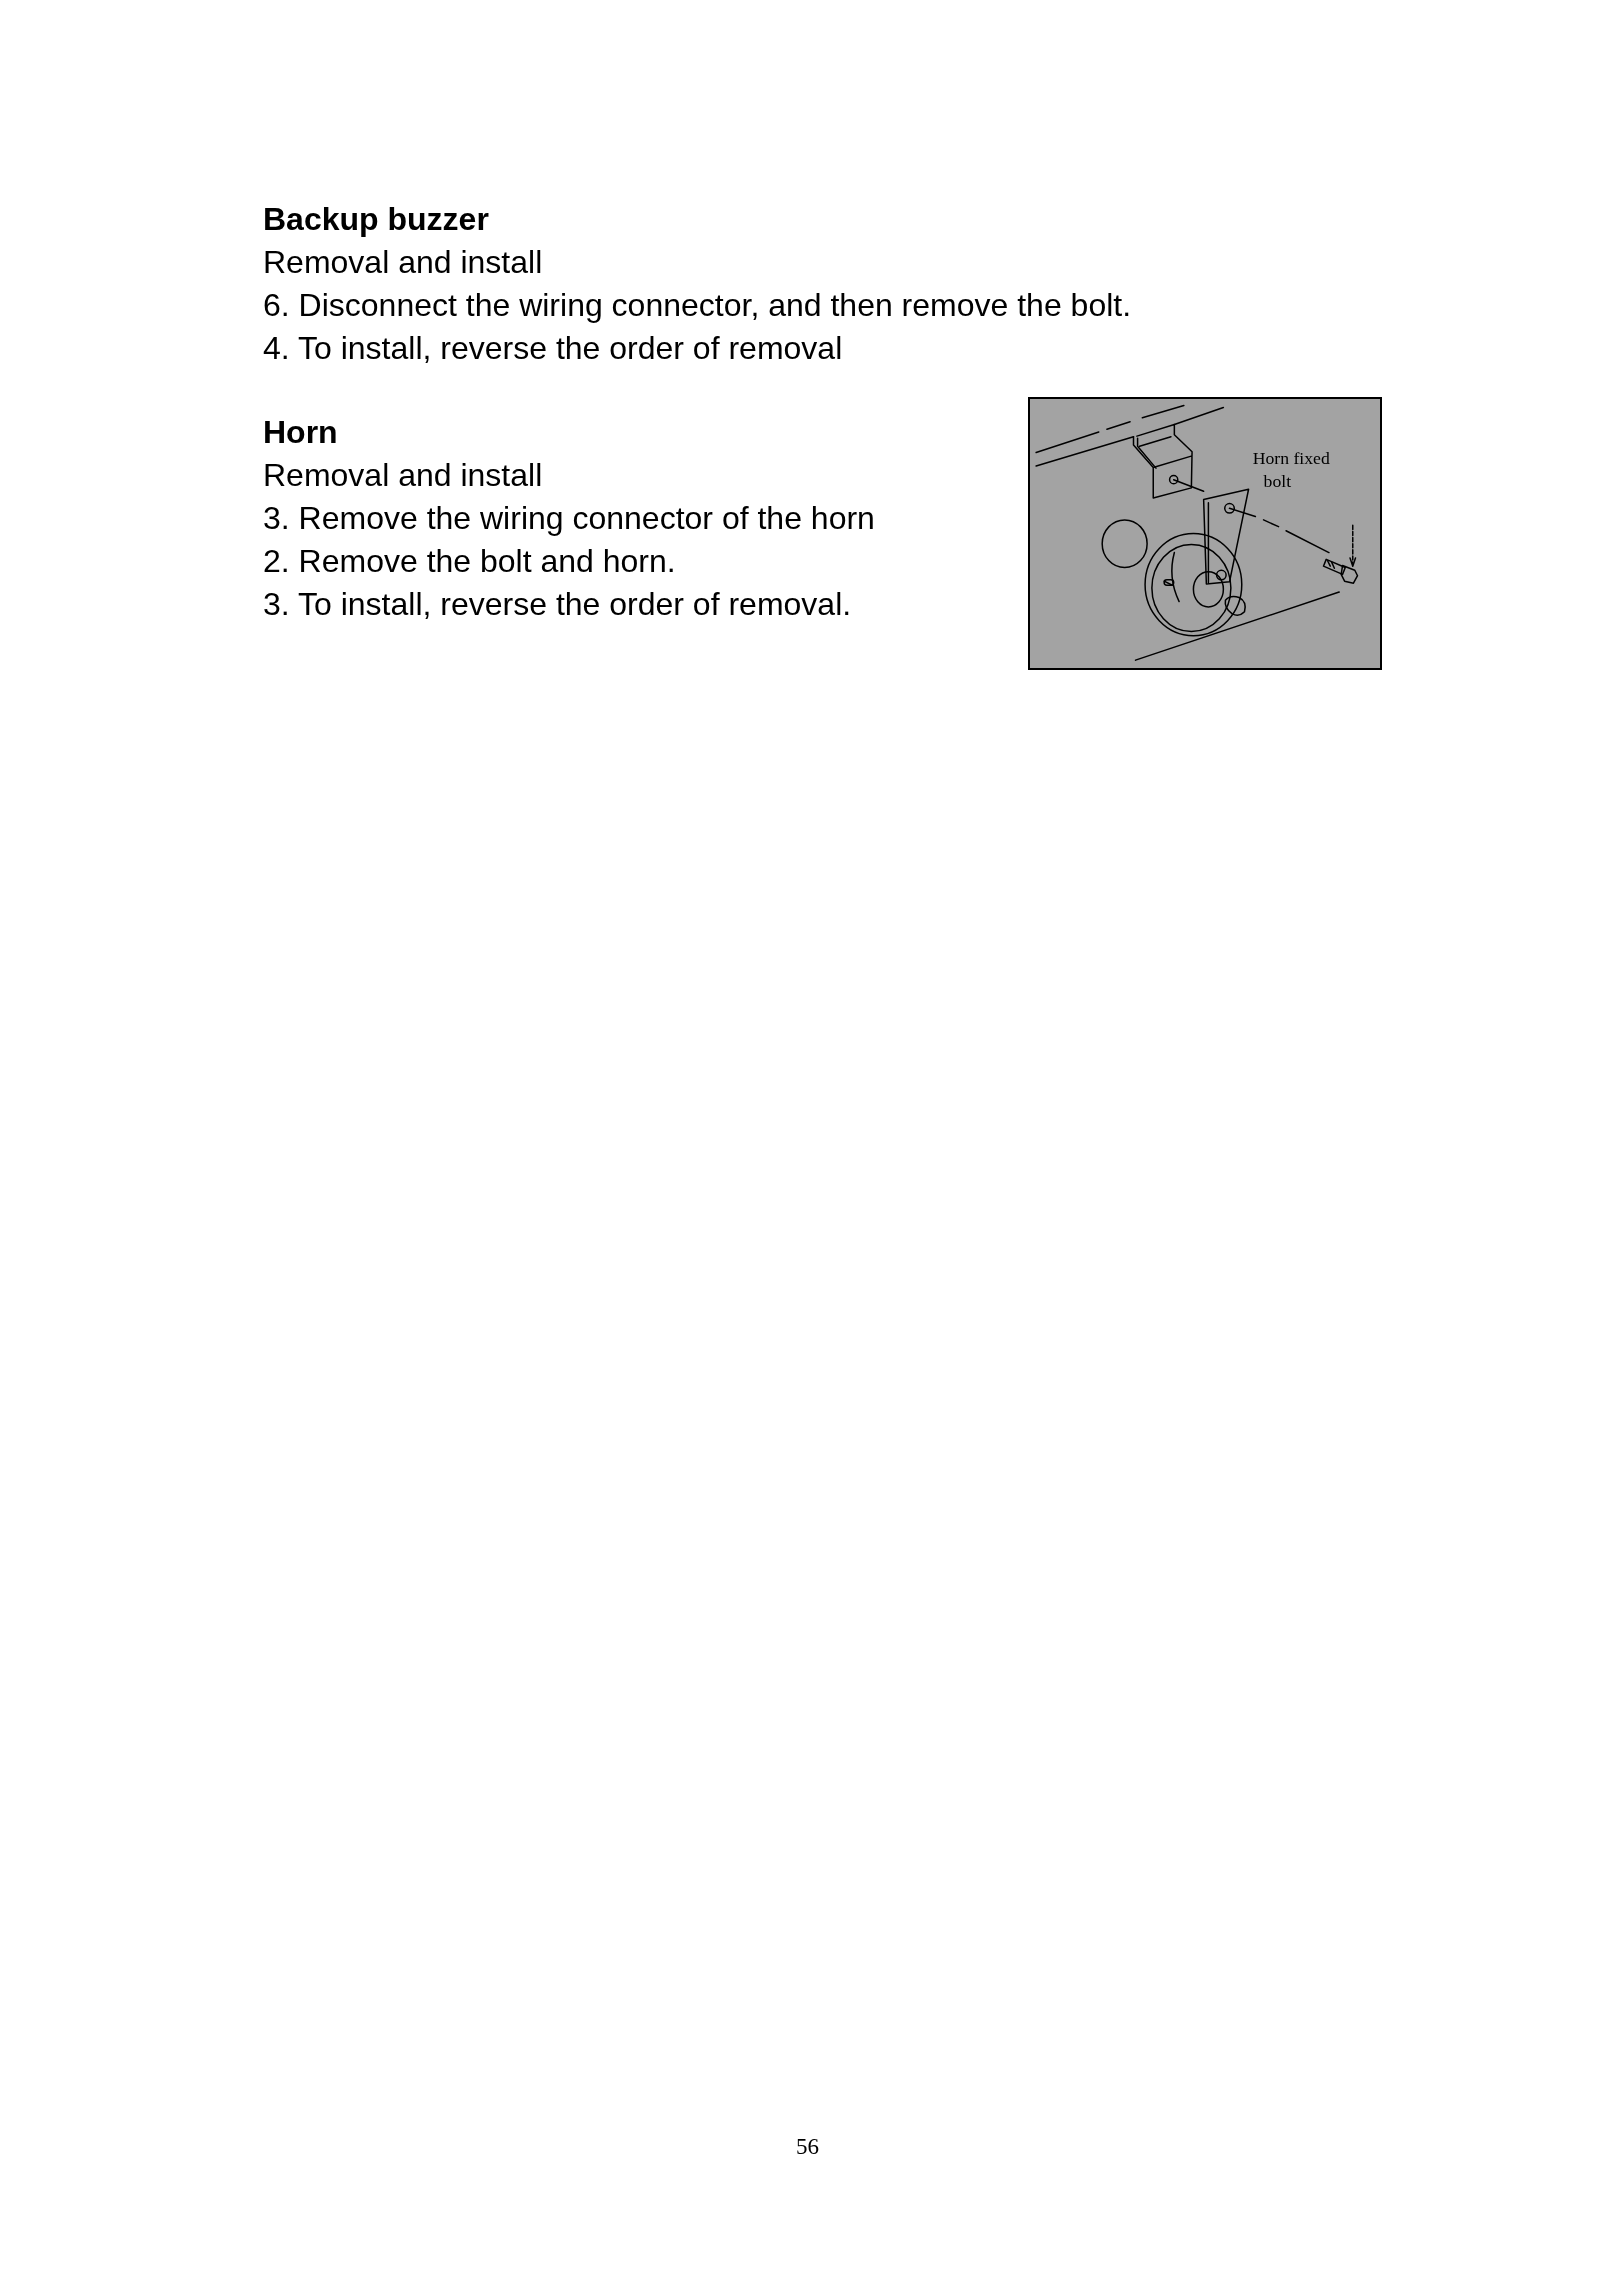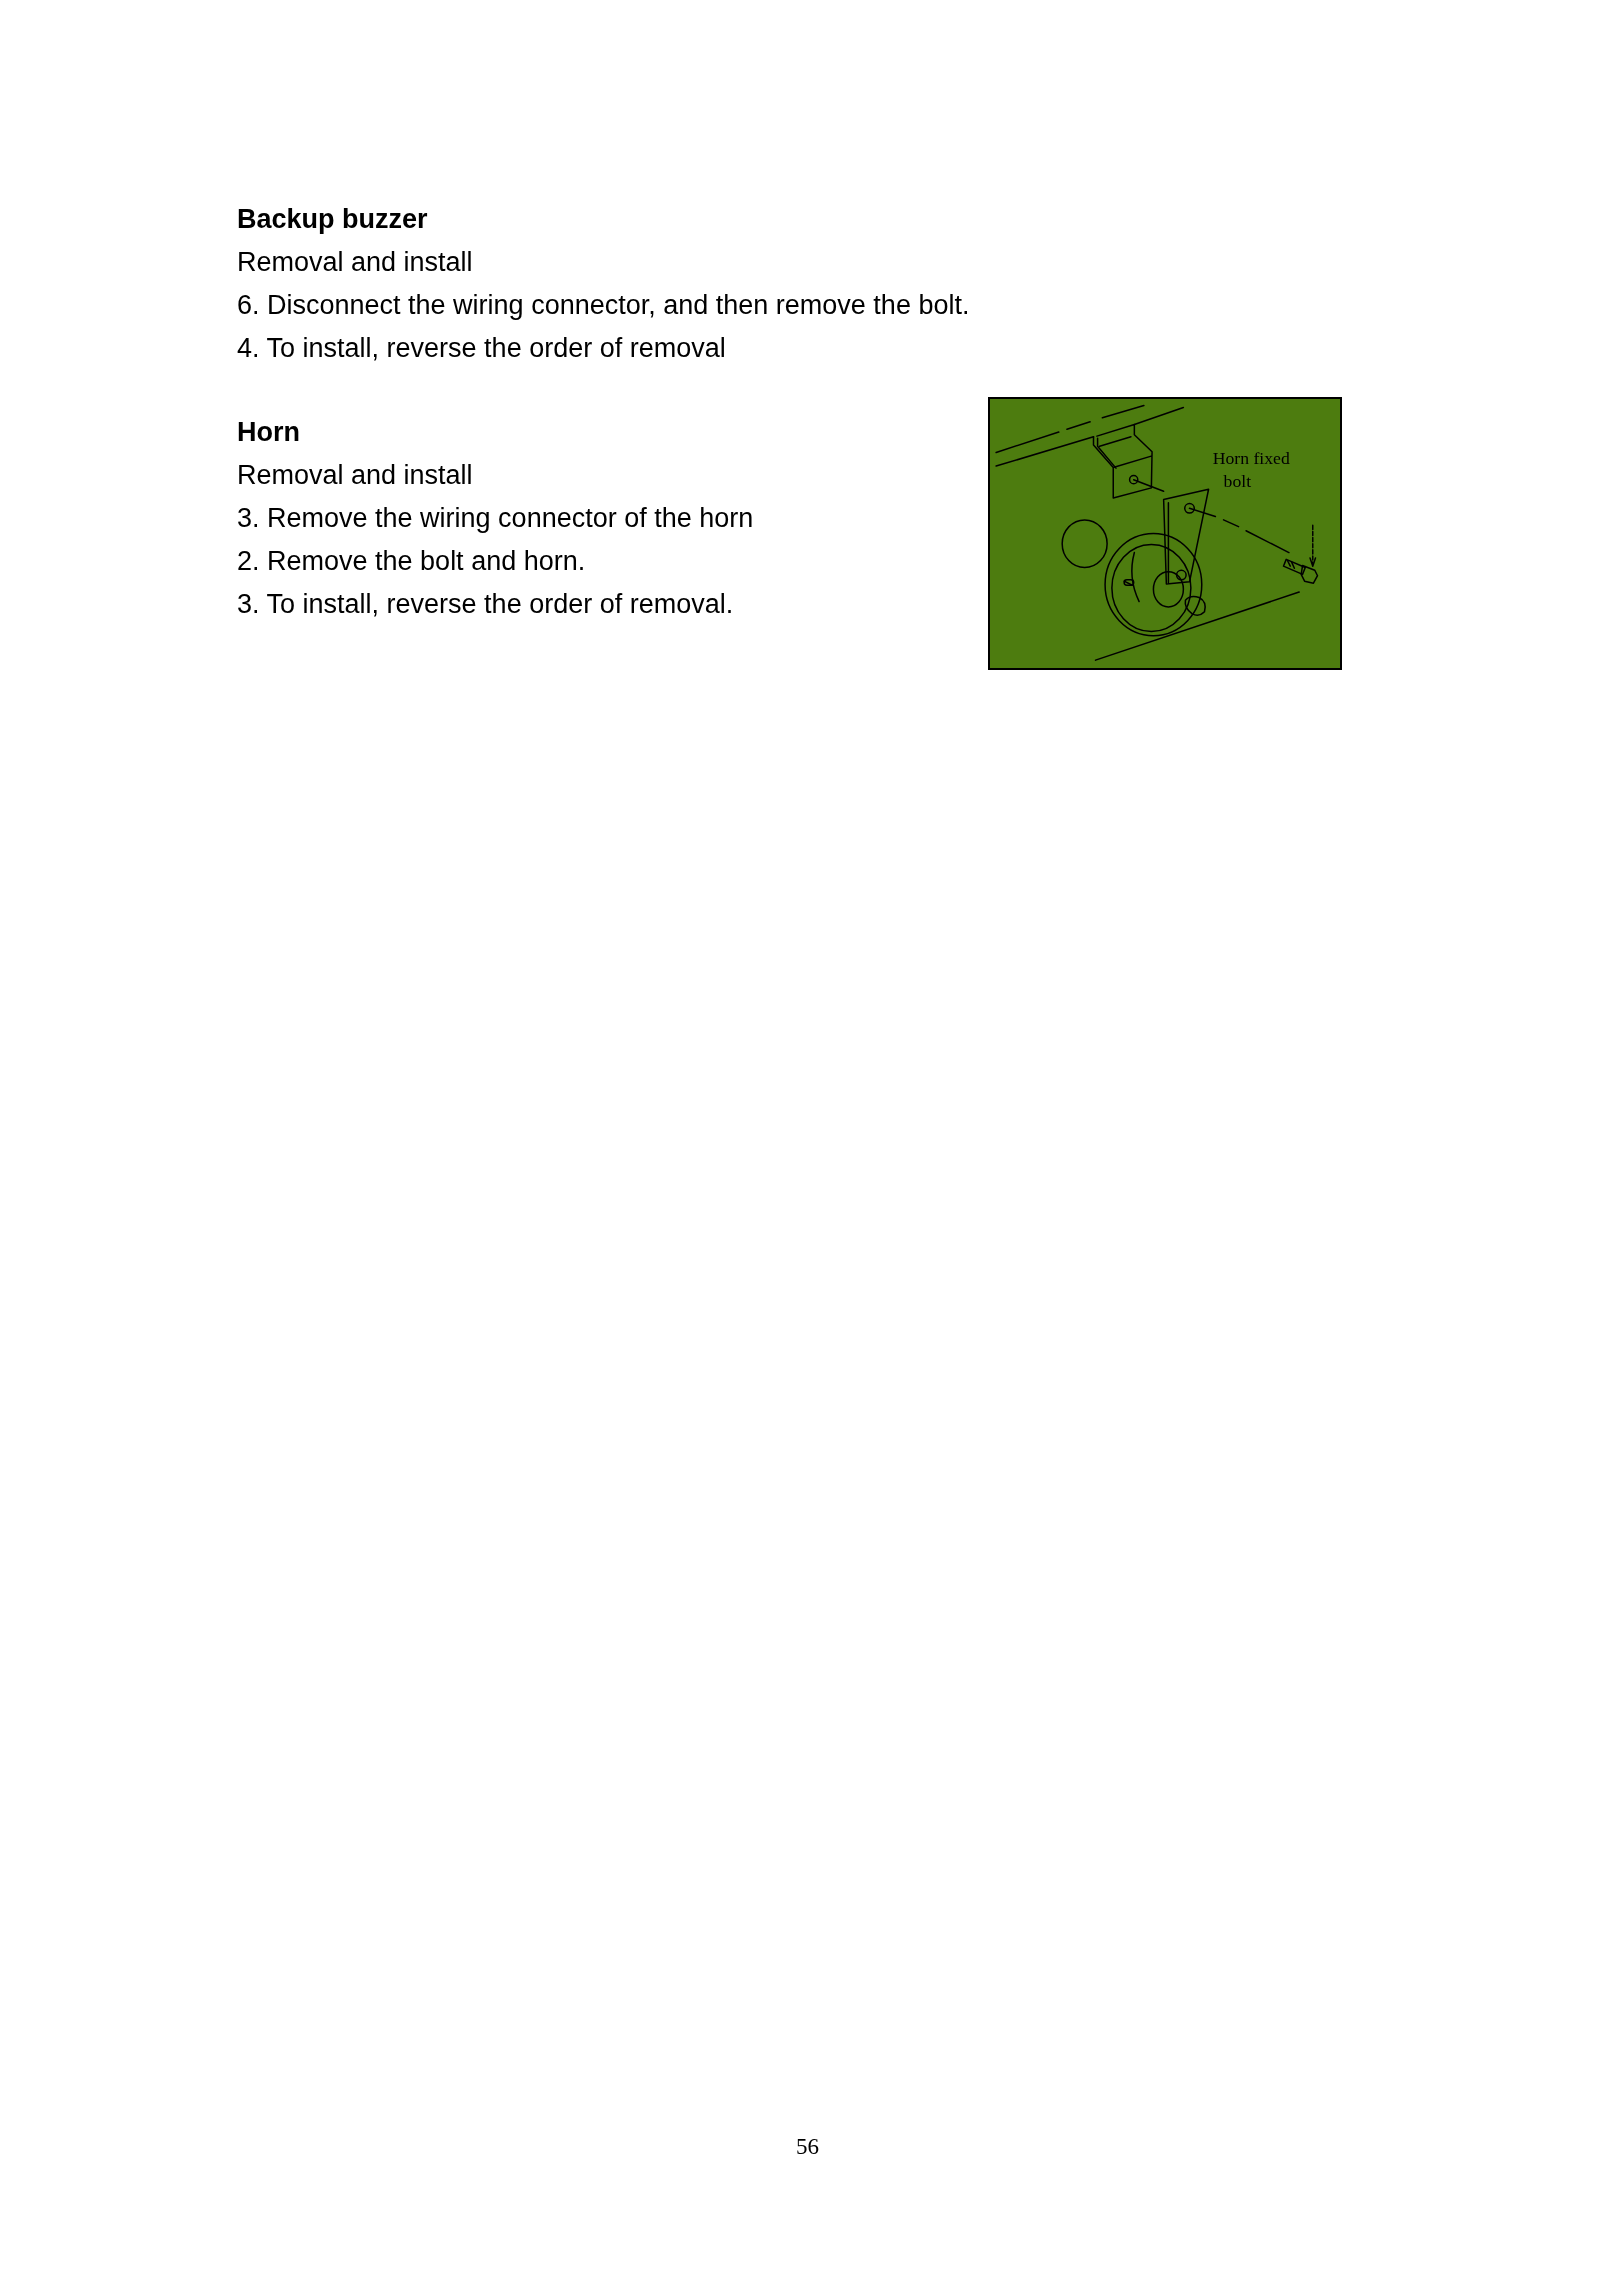--- a/index.html
+++ b/index.html
@@ -1,21 +1,21 @@
 <!DOCTYPE html>
 <html style="font-size:11px"><head>
 <meta charset="utf-8">
 <style>
   html, body { margin:0; padding:0; background:#ffffff; }
   body { width:1622px; height:2295px; position:relative; overflow:hidden;
          font-family:"Liberation Sans", sans-serif; color:#000; }
-  .line { position:absolute; left:237px; font-size:27px; line-height:34px; white-space:nowrap; }
+  .line { position:absolute; left:263px; font-size:32px; line-height:34px; white-space:nowrap; }
   .h { font-weight:bold; }
-  .figure { position:absolute; left:988px; top:397px; width:350px; height:269px;
-            border:2px solid #000; background:#4d7c0f; }
+  .figure { position:absolute; left:1028px; top:397px; width:350px; height:269px;
+            border:2px solid #000; background:#a3a3a3; }
   .figure svg { position:absolute; left:0; top:0; }
   .pageno { position:absolute; left:796px; top:2133px; font-family:Liberation Serif, serif;
             font-size:23px; line-height:27px; }
 </style>
 </head>
 <body>
 
 <div>
 
   <div>

